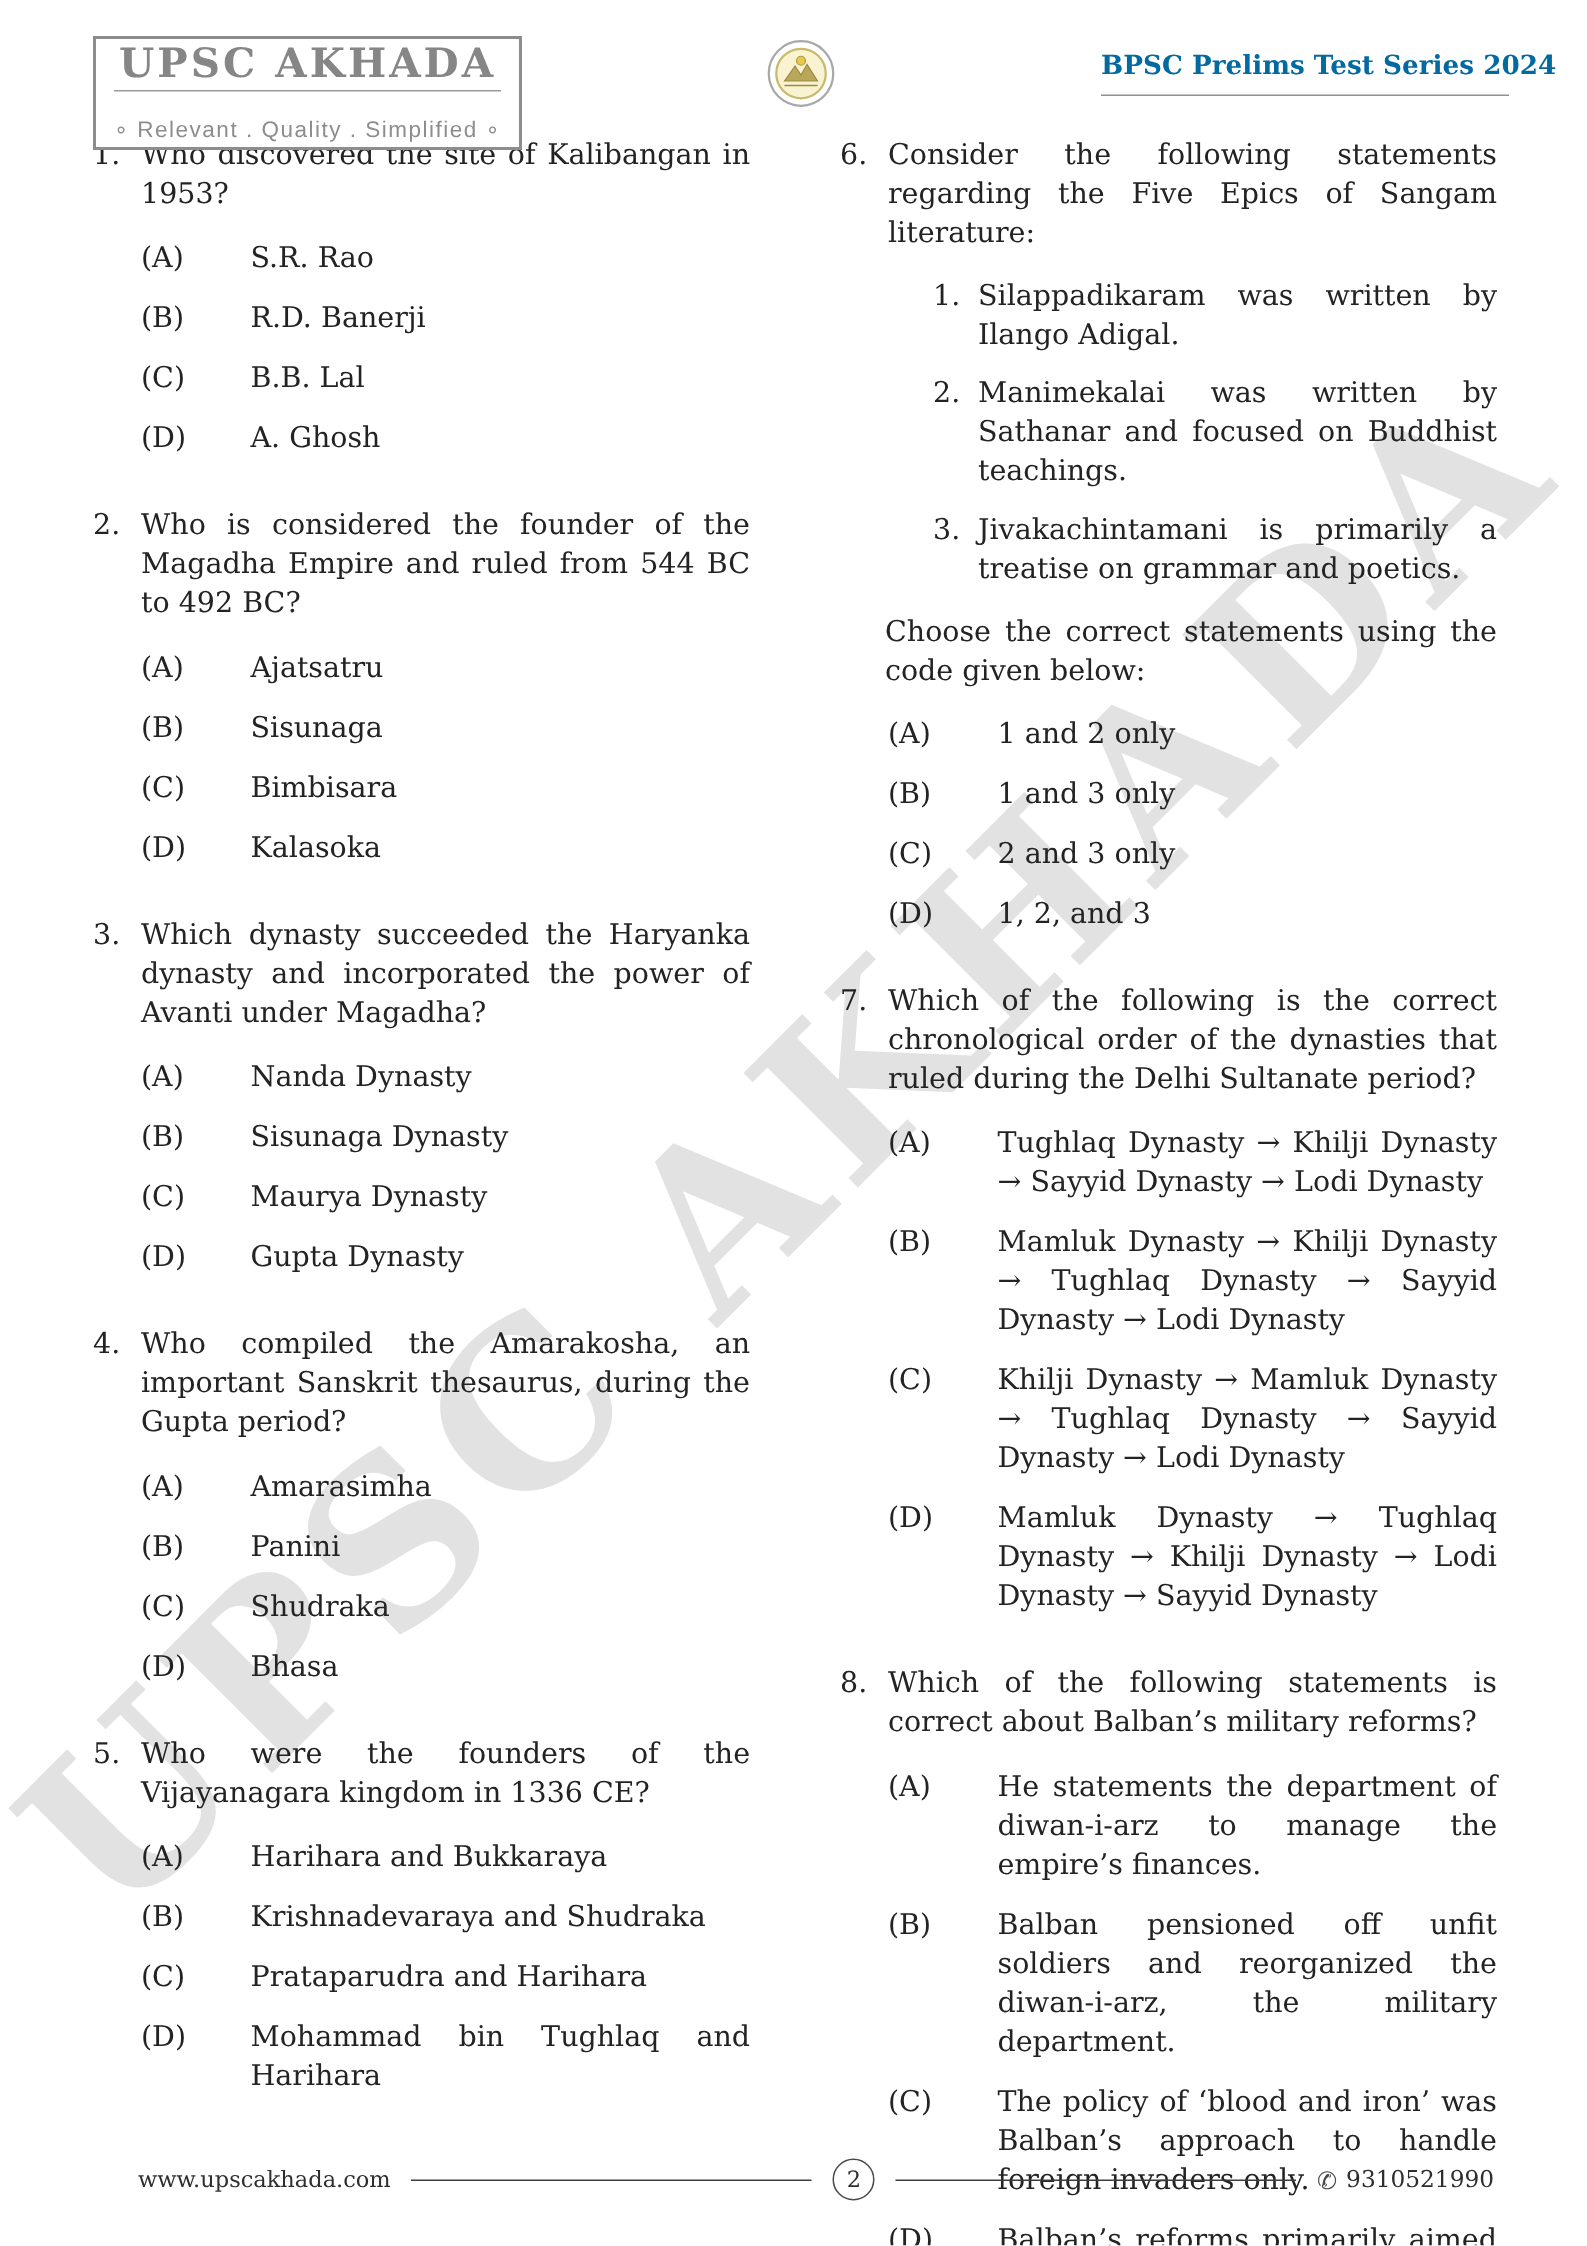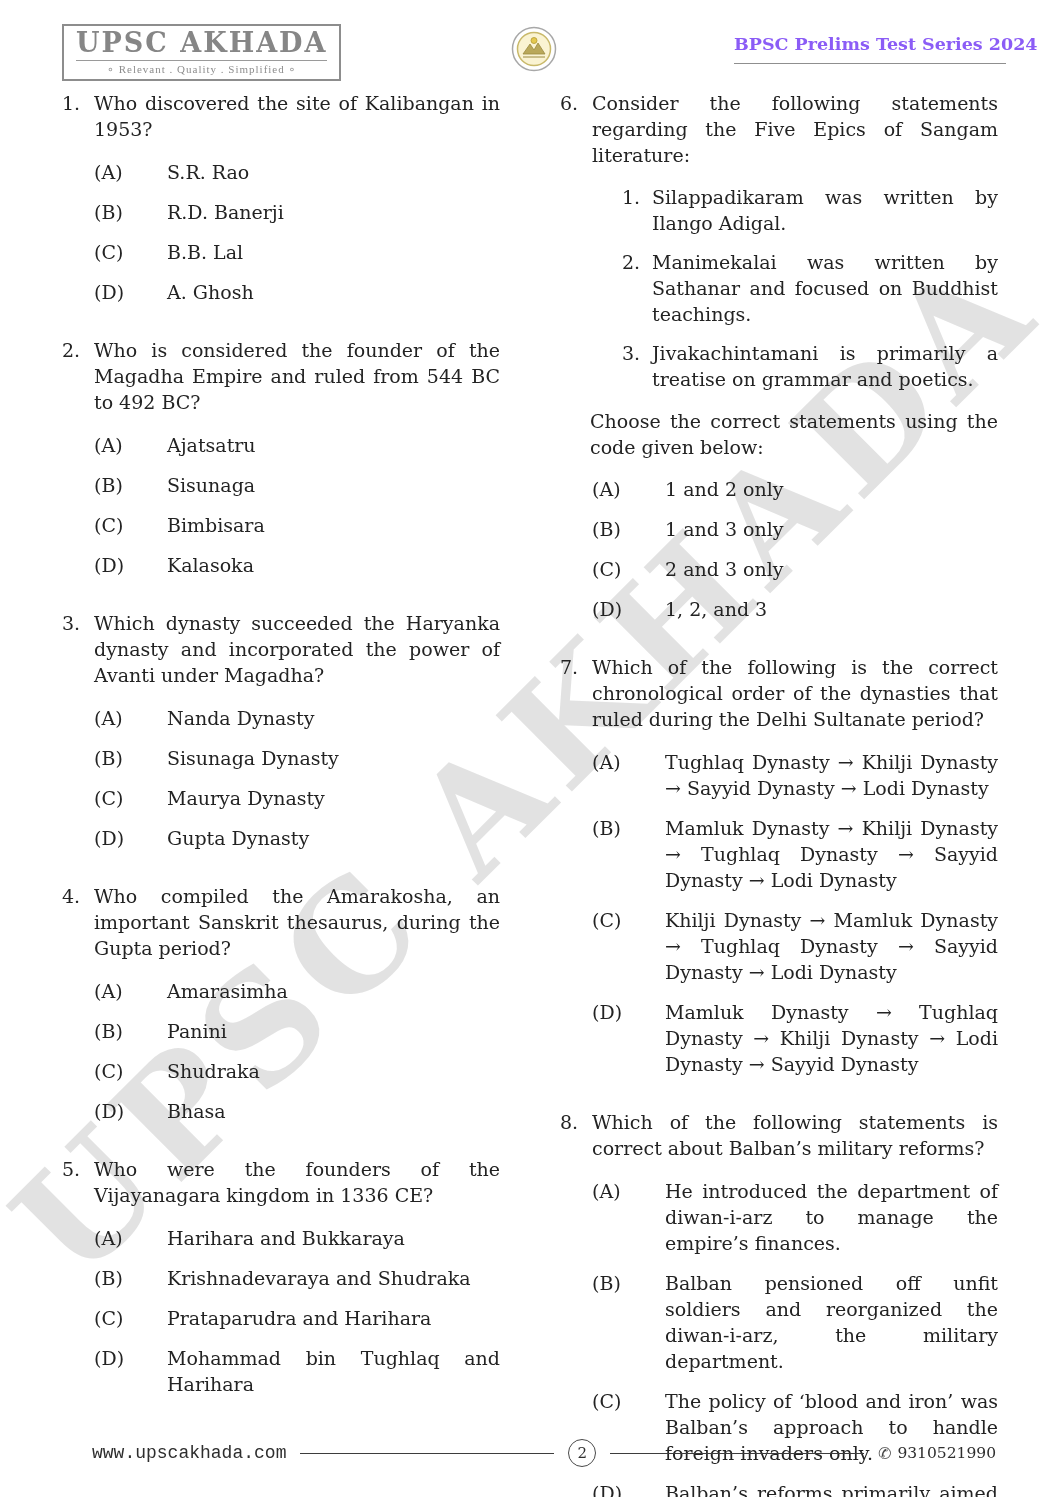--- a/index.html
+++ b/index.html
@@ -48,40 +48,40 @@
   .logo-title {
     font-size:27px;
     font-weight:bold;
     letter-spacing:2px;
     color:#868686;
     line-height:30px;
   }
   .logo-tagline {
     margin-top:2px;
     border-top:1px solid #9a9a9a;
-    padding-top:2px;
-    font-size:11px;
+    padding-top:16px;
+    font-size:15px;
     letter-spacing:1px;
     color:#8d8d8d;
-    font-family:Liberation Serif, serif;
+    font-family:Liberation Sans, sans-serif;
   }
   .emblem {
     position:absolute; left:50%; top:2px;
     transform:translateX(-50%);
     width:46px; height:46px;
   }
   .header-right {
     position:absolute; right:0; top:10px;
     width:272px;
     text-align:center;
   }
   .series-title {
     font-size:17.5px;
     font-weight:600;
-    color:#8b5cf6;
+    color:#0369a1;
     white-space:nowrap;
   }
   .series-rule {
     margin-top:9px;
     border-top:1.5px solid #8f8f8f;
     height:0;
   }
 
   
   .col {
@@ -124,24 +124,23 @@
   .footer {
     position:absolute;
     left:62px; right:62px;
     bottom:30px;
     display:flex;
     align-items:center;
     gap:14px;
     z-index:2;
   }
   .footer-website {
-    font-size:18px;
+    font-size:15px;
     color:#2e2e2e;
     padding-left:30px;
-    font-family:Liberation Mono, monospace;
   }
   .footer-rule {
     flex:1;
     border-top:1.6px solid #3d3d3d;
     height:0;
   }
   .page-circle {
     width:28px; height:28px;
     border:1.6px solid #4a4a4a;
     border-radius:50%;
@@ -389,21 +388,21 @@
     </div>
 
     <div class="question">
       <div class="q-head">
         <span class="q-num">8.</span>
         <div class="q-text">Which of the following statements is correct about Balban’s military reforms?</div>
       </div>
       <div class="q-options">
         <div class="option">
           <span class="opt-label">(A)</span>
-          <div class="opt-text">He introduced the department of diwan-i-arz to manage the empire’s finances.</div>
+          <div class="opt-text">He statements the department of diwan-i-arz to manage the empire’s finances.</div>
         </div>
         <div class="option">
           <span class="opt-label">(B)</span>
           <div class="opt-text">Balban pensioned off unfit soldiers and reorganized the diwan-i-arz, the military department.</div>
         </div>
         <div class="option">
           <span class="opt-label">(C)</span>
           <div class="opt-text">The policy of ‘blood and iron’ was Balban’s approach to handle foreign invaders only.</div>
         </div>
         <div class="option">

